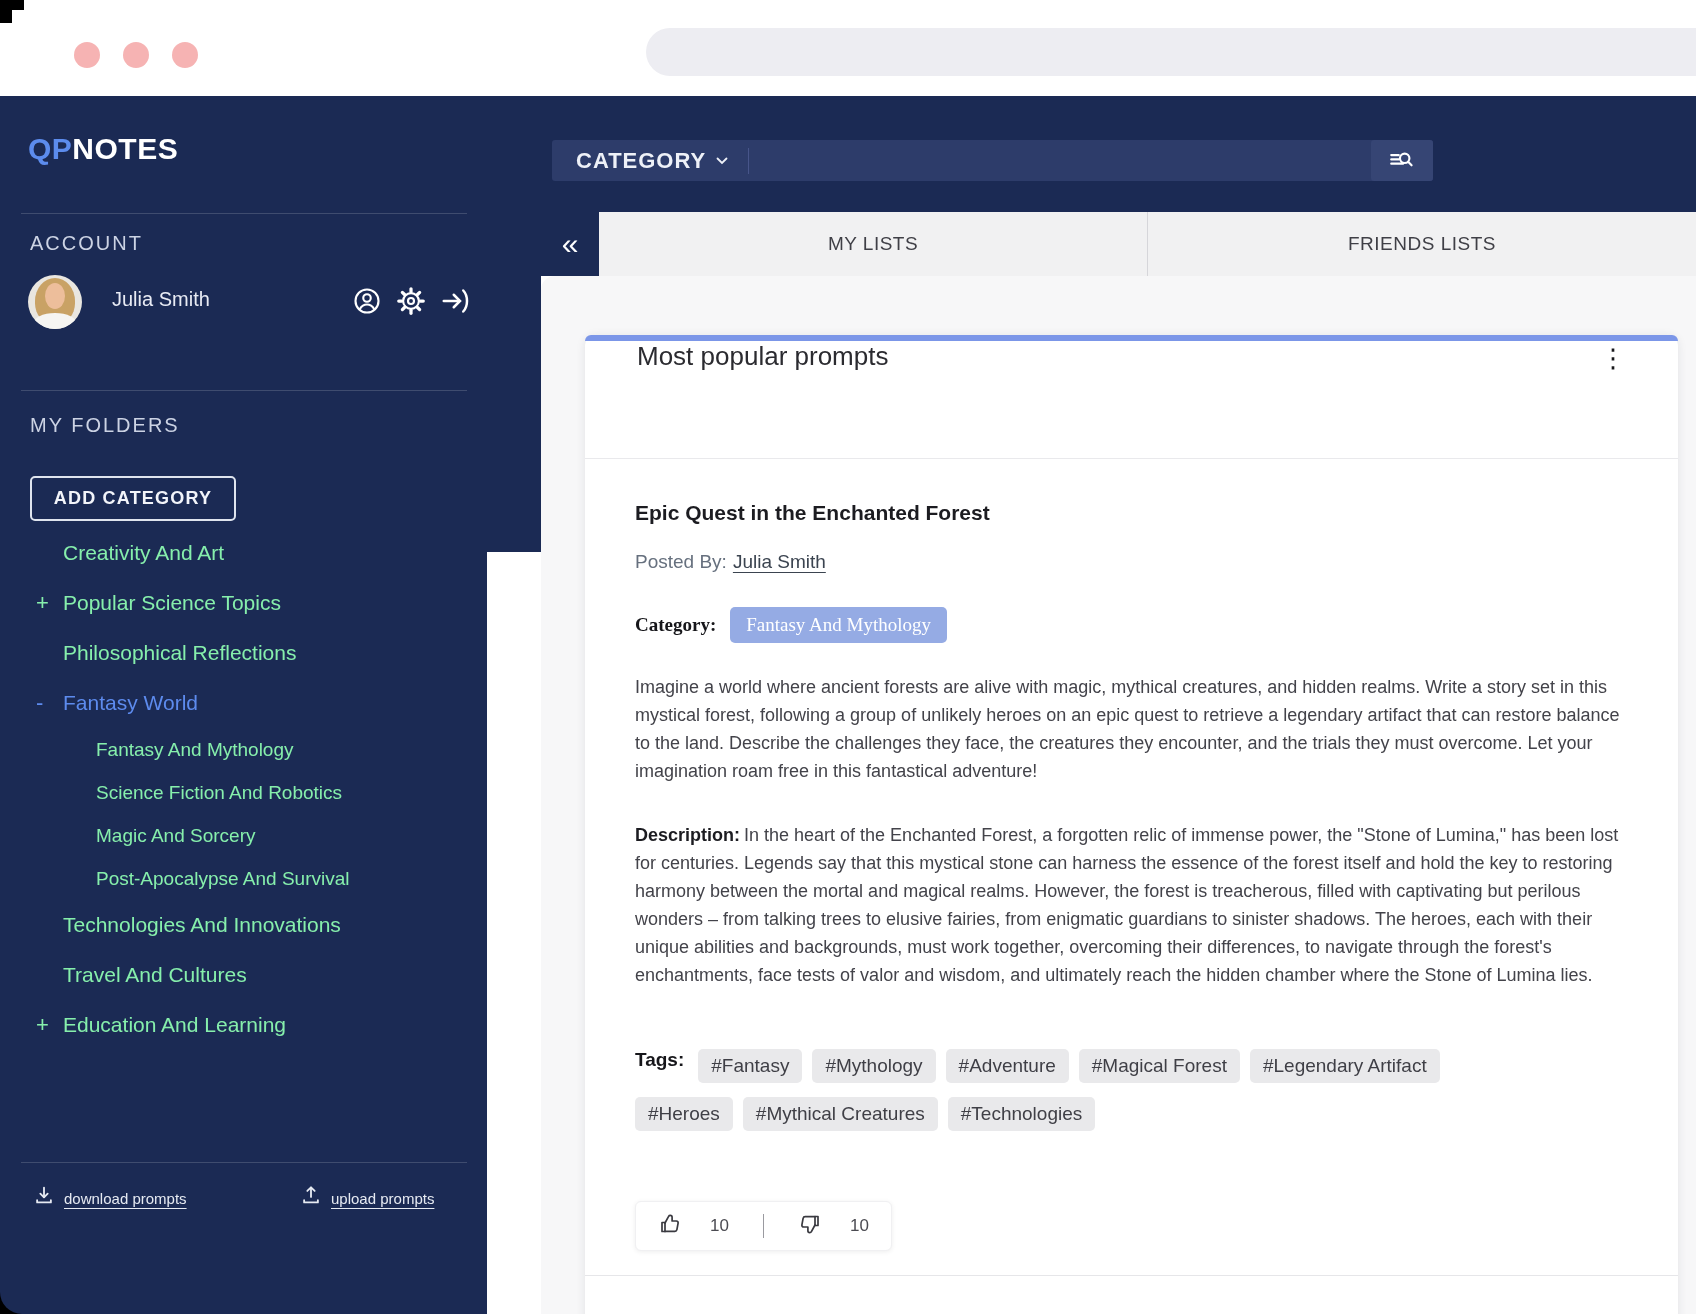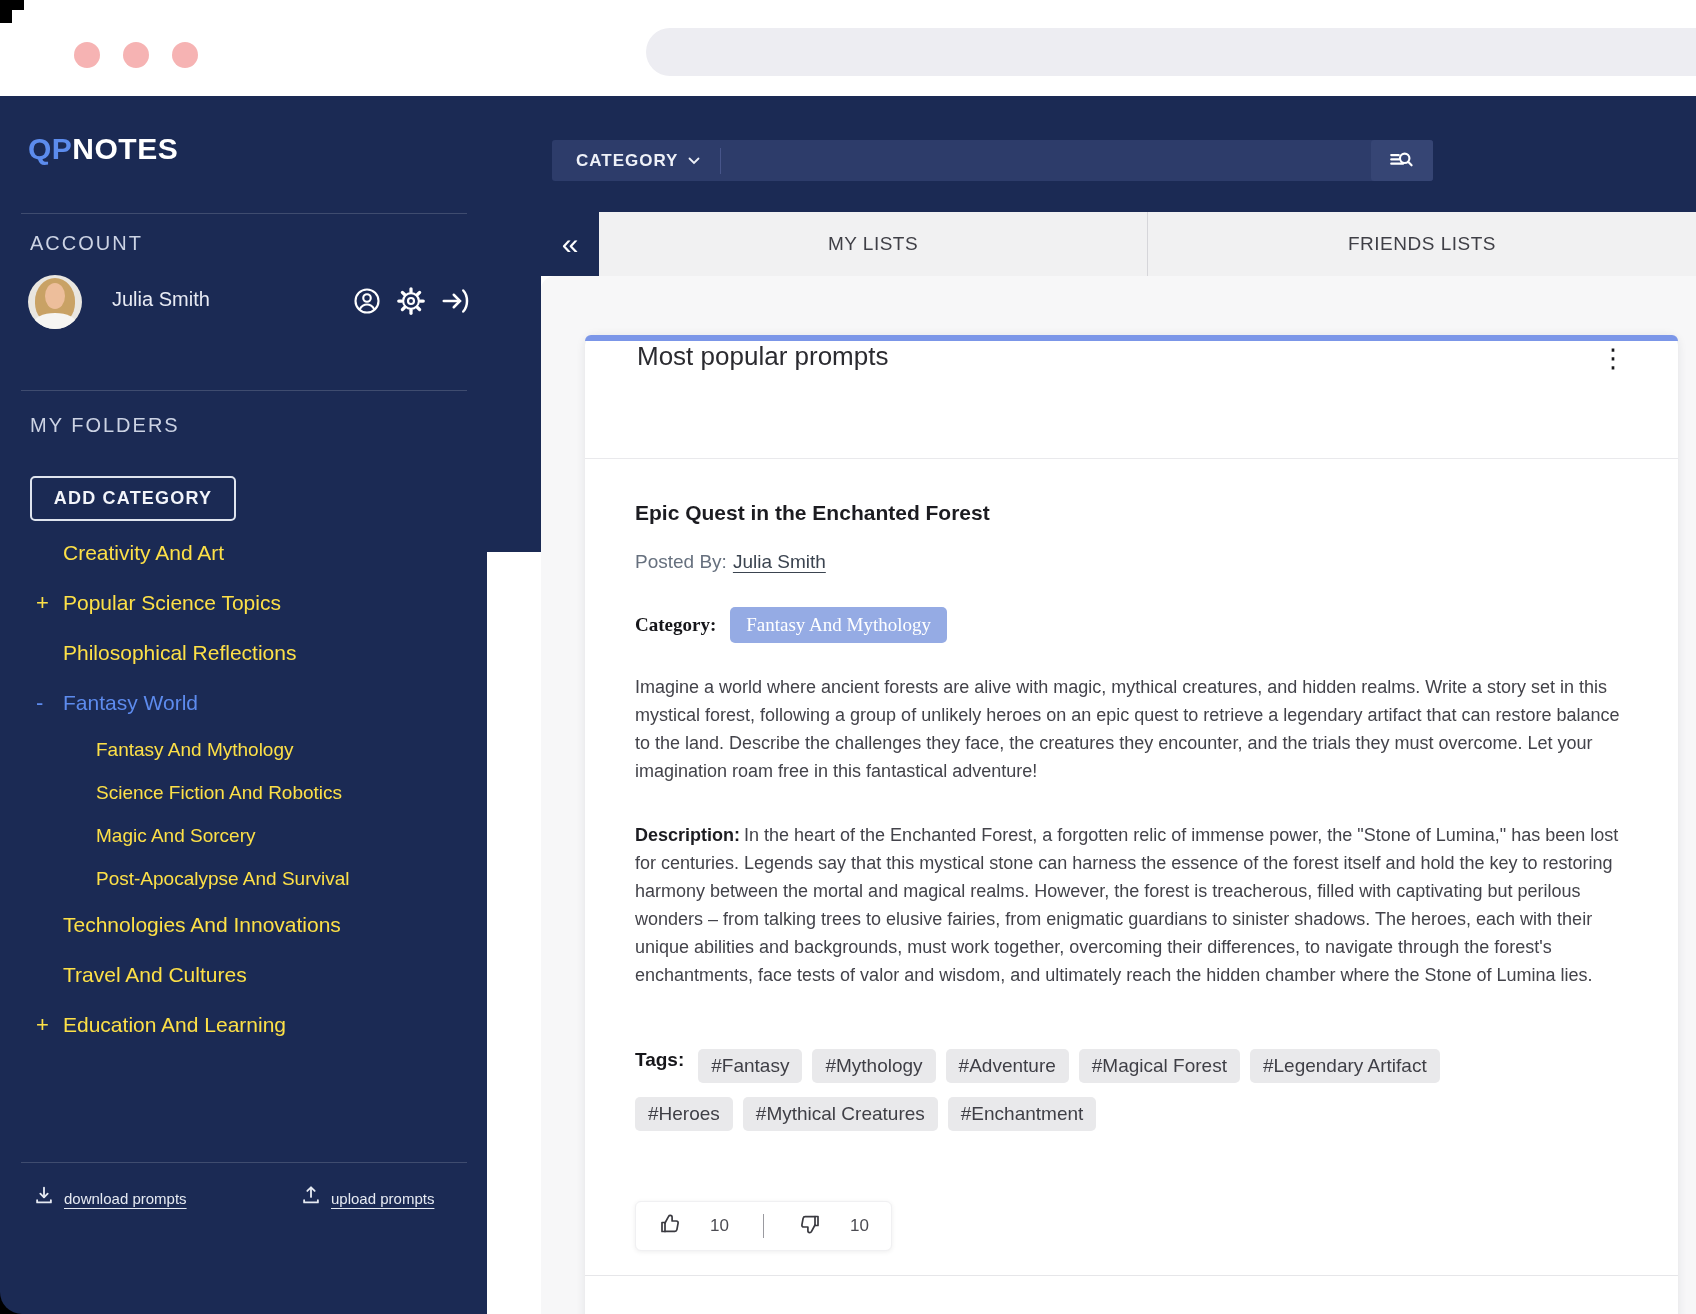--- a/index.html
+++ b/index.html
@@ -29,33 +29,33 @@
   .folders-label{top:318px;}
   .avatar{position:absolute;left:28px;top:179px;width:54px;height:54px;border-radius:50%;background:#e9e6e0;overflow:hidden;}
   .avatar .hair{position:absolute;left:7px;top:3px;width:40px;height:46px;border-radius:50% 50% 45% 45%;background:#c9a265;}
   .avatar .face{position:absolute;left:17px;top:8px;width:20px;height:26px;border-radius:50%;background:#edbe9b;}
   .avatar .shirt{position:absolute;left:5px;bottom:-6px;width:44px;height:22px;border-radius:50% 50% 0 0;background:#f6f5f2;}
   .user-name{position:absolute;left:112px;top:192px;font-size:20px;color:#e8ebf4;}
   .account-icons{position:absolute;left:352px;top:190px;display:flex;gap:14px;}
   .aicon{width:30px;height:30px;display:flex;align-items:center;justify-content:center;}
   .add-category{position:absolute;left:30px;top:380px;width:206px;height:45px;background:transparent;border:2px solid #dfe4ee;border-radius:5px;color:#f2f4fa;font-size:18px;font-weight:700;letter-spacing:1.2px;display:flex;align-items:center;justify-content:center;font-family:"Liberation Sans",sans-serif;}
   .folders{position:absolute;left:0;top:432px;width:487px;}
-  .fitem{position:relative;color:#fde047;}
+  .fitem{position:relative;color:#86efac;}
   .fitem.f0{height:50px;line-height:50px;font-size:21px;padding-left:63px;}
   .fitem.f1{height:43px;line-height:43px;font-size:19px;padding-left:96px;}
   .fitem.active{color:#5d8bee;}
   .fprefix{position:absolute;left:36px;top:0;width:22px;text-align:left;font-size:22px;}
   .links-row{position:absolute;left:0;top:1089px;width:487px;height:40px;}
   .slink{position:absolute;top:0;display:flex;align-items:center;gap:9px;color:#e6eaf2;}
   .slink .txt{font-size:15px;text-decoration:underline;text-underline-offset:4px;}
   .dl{left:33px;} .ul{left:300px;}
   
   .topnav{position:absolute;left:487px;top:96px;width:1209px;height:116px;background:#1b2a54;z-index:2;}
   .cat-bar{position:absolute;left:65px;top:44px;width:881px;height:41px;background:#2d3c6a;border-radius:3px;display:flex;align-items:center;}
-  .cat-label{margin-left:24px;color:#eef1f8;font-size:17px;font-weight:700;letter-spacing:1px;}
+  .cat-label{margin-left:24px;color:#eef1f8;font-size:22px;font-weight:700;letter-spacing:1px;}
   .cat-chevron{margin-left:10px;display:flex;align-items:center;}
   .cat-div{margin-left:20px;width:1px;height:26px;background:#47558a;}
   .search-btn{margin-left:auto;width:62px;height:41px;background:#364574;border-radius:3px;display:flex;align-items:center;justify-content:center;}
   
   .main{position:absolute;left:487px;top:212px;width:1209px;height:1102px;background:#ffffff;z-index:1;}
   .rail{position:absolute;left:0;top:0;width:54px;height:340px;background:#1b2a54;}
   .collapse-btn{position:absolute;left:54px;top:0;width:58px;height:64px;background:#1b2a54;color:#ffffff;font-size:30px;display:flex;align-items:center;justify-content:center;z-index:3;}
   .tabs{position:absolute;left:112px;top:0;width:1097px;height:64px;background:#f1f1f2;display:flex;}
   .tab{flex:1;display:flex;align-items:center;justify-content:center;font-size:19px;letter-spacing:.5px;color:#3f3f46;font-weight:500;}
   .tab+.tab{border-left:1px solid #d6d6da;}
@@ -241,21 +241,21 @@
     <div class="desc"><span class="lbl">Description:</span><span>In the heart of the Enchanted Forest, a forgotten relic of immense power, the "Stone of Lumina," has been lost for centuries. Legends say that this mystical stone can harness the essence of the forest itself and hold the key to restoring harmony between the mortal and magical realms.  However, the forest is treacherous, filled with captivating but perilous wonders – from talking trees to elusive fairies, from enigmatic guardians to sinister shadows. The heroes, each with their unique abilities and backgrounds, must work together, overcoming their differences, to navigate through the forest's enchantments, face tests of valor and wisdom, and ultimately reach the hidden chamber where the Stone of Lumina lies.</span></div>
     <div class="tags-row">
       <span class="lbl">Tags:</span>
       <span class="tag">#Fantasy</span>
       <span class="tag">#Mythology</span>
       <span class="tag">#Adventure</span>
       <span class="tag">#Magical Forest</span>
       <span class="tag">#Legendary Artifact</span>
       <span class="tag">#Heroes</span>
       <span class="tag">#Mythical Creatures</span>
-      <span class="tag">#Enchantment</span>
+      <span class="tag">#Technologies</span>
     </div>
     <div class="likebar">
       <span>
         <svg viewBox="0 0 24 24" width="24" height="24" fill="none" stroke="#3a3a40" stroke-width="1.7" stroke-linecap="round" stroke-linejoin="round">
           <path d="M4 10.5h3v9H4z"></path>
             <path d="M7 11l3.6-6.6c.3-.6 1-1 1.7-1 1 0 1.8.8 1.8 1.8V9h4.3c1.1 0 1.9 1 1.7 2.1l-1.2 6.6c-.2 1-1 1.7-2 1.7H7"></path>
         </svg>
       </span>
       <span class="num">10</span>
       <span class="vdiv"></span>

